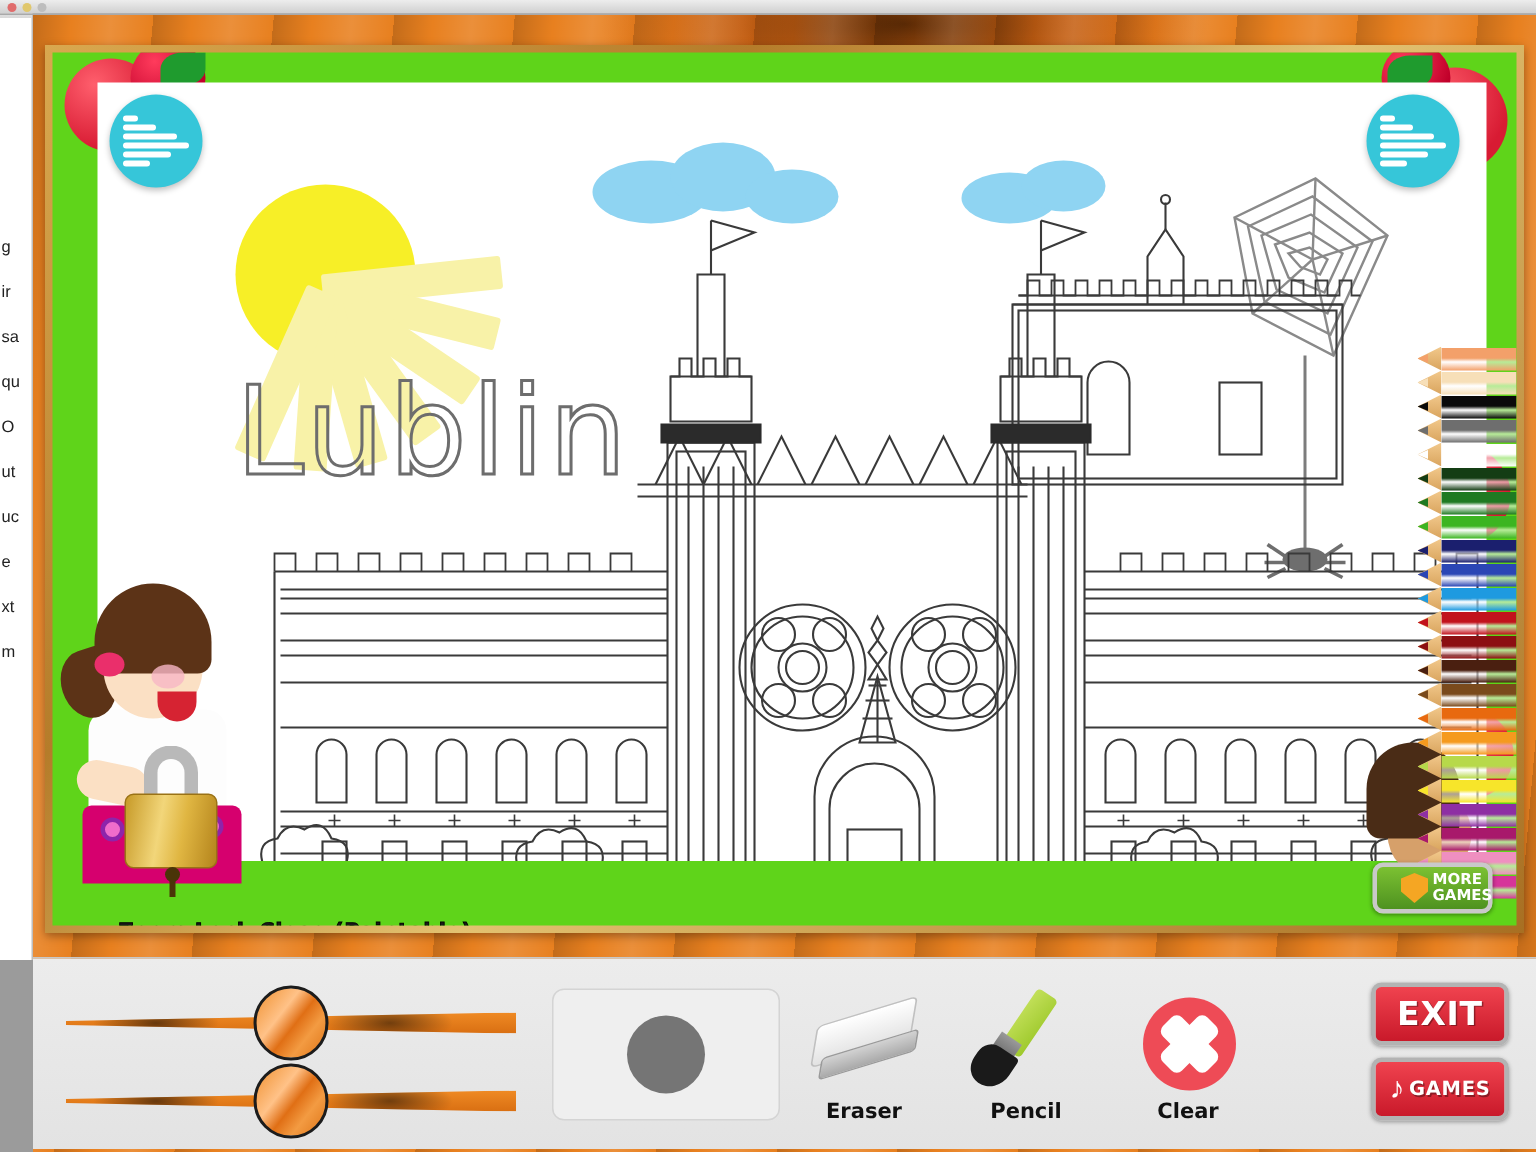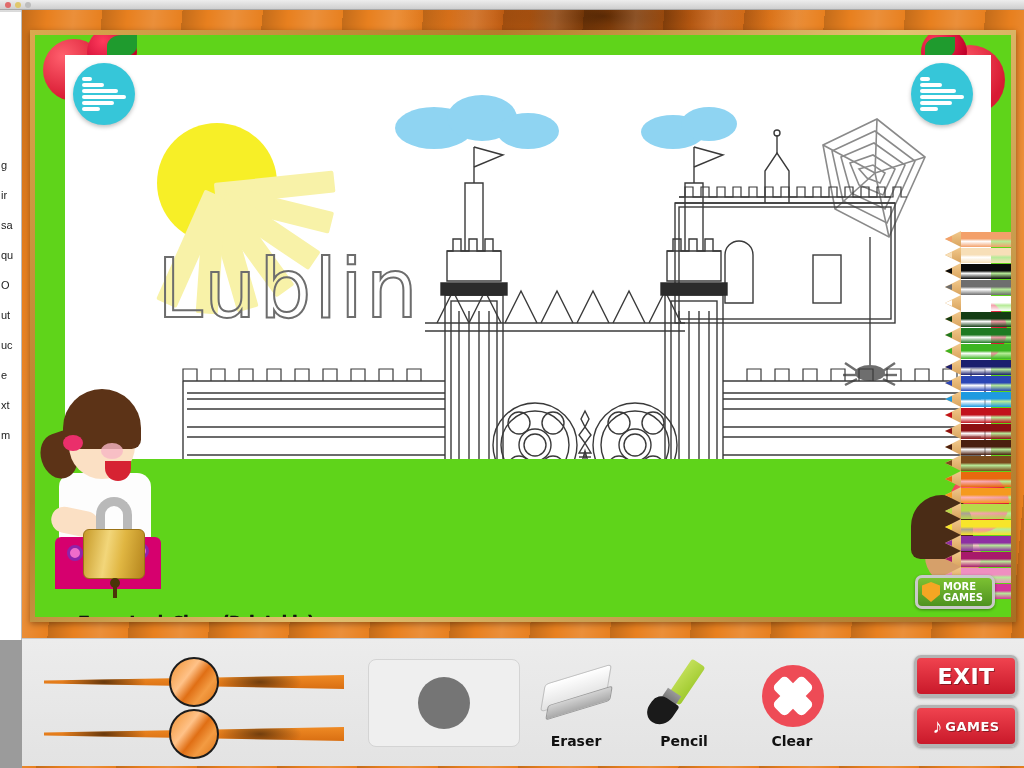--- a/index.html
+++ b/index.html
@@ -72,21 +72,21 @@
   }
 
   
   .fruit { position: absolute; border-radius: 50%; }
   .apple-red { background: radial-gradient(circle at 32% 28%, #ff5f6d, #d81b33 70%); }
   .apple-dark { background: radial-gradient(circle at 32% 28%, #ff3b5c, #c1002a 70%); }
   .leaf { position: absolute; border-radius: 50% 0 50% 0; background: #1f9b2e; }
 
   
   .paper {
-    position: absolute; left: 30px; top: 20px; width: 926px; height: 404px;
+    position: absolute; left: 30px; top: 20px; width: 926px; height: 519px;
     background: #ffffff; overflow: hidden;
   }
 
   
   .sun {
     position: absolute; left: 92px; top: 68px; width: 120px; height: 120px;
     border-radius: 50%; background: #f7ef27;
   }
   .ray {
     position: absolute; left: 150px; top: 128px;
@@ -180,21 +180,21 @@
   .cyan-btn.right { right: 38px; top: 28px; }
   .cb-line { position: absolute; left: 9px; height: 4px; background: #fff; border-radius: 2px; }
 
   
   .more-games {
     position: absolute; right: 16px; bottom: 8px;
     width: 80px; height: 34px; border-radius: 7px;
     background: linear-gradient(#7cc132,#4e9220);
     border: 3px solid #c9c9c9;
     display: flex; align-items: center; gap: 3px;
-    padding-left: 4px; cursor: pointer; z-index: 22;
+    padding-left: 16px; cursor: pointer; z-index: 22;
     box-shadow: 0 1px 3px rgba(0,0,0,.4);
   }
   .shield {
     width: 18px; height: 20px; background: #f5a623;
     clip-path: polygon(50% 0, 100% 18%, 100% 62%, 50% 100%, 0 62%, 0 18%);
     flex-shrink: 0;
   }
   .mg-text { color: #fff; font-size: 10px; font-weight: bold; line-height: 11px;
     font-family: "DejaVu Sans", sans-serif; }
 
@@ -310,21 +310,21 @@
   .clear-x1, .clear-x2 {
     position: absolute; left: 46px; top: 22px; width: 18px; height: 42px;
     background: #fff; border-radius: 5px;
   }
   .clear-x1 { transform: rotate(45deg); }
   .clear-x2 { transform: rotate(-45deg); }
 
   
   .side-btns { position: absolute; right: 14px; top: 16px; width: 96px; }
   .btn-red {
-    width: 104px; height: 42px; margin-bottom: 8px;
+    width: 92px; height: 42px; margin-bottom: 8px;
     background: linear-gradient(#f0434f,#c9192a);
     border: 3px solid #b3b3b3; border-radius: 7px;
     display: flex; align-items: center; justify-content: center;
     gap: 3px; cursor: pointer; box-shadow: 0 1px 3px rgba(0,0,0,.35); text-align: right;
   }
   .btn-red-text {
     color: #fff; font-family: "DejaVu Sans", sans-serif;
     font-size: 22px; font-weight: bold; letter-spacing: .5px;
     text-shadow: 1px 1px 0 rgba(0,0,0,.35);
   }

